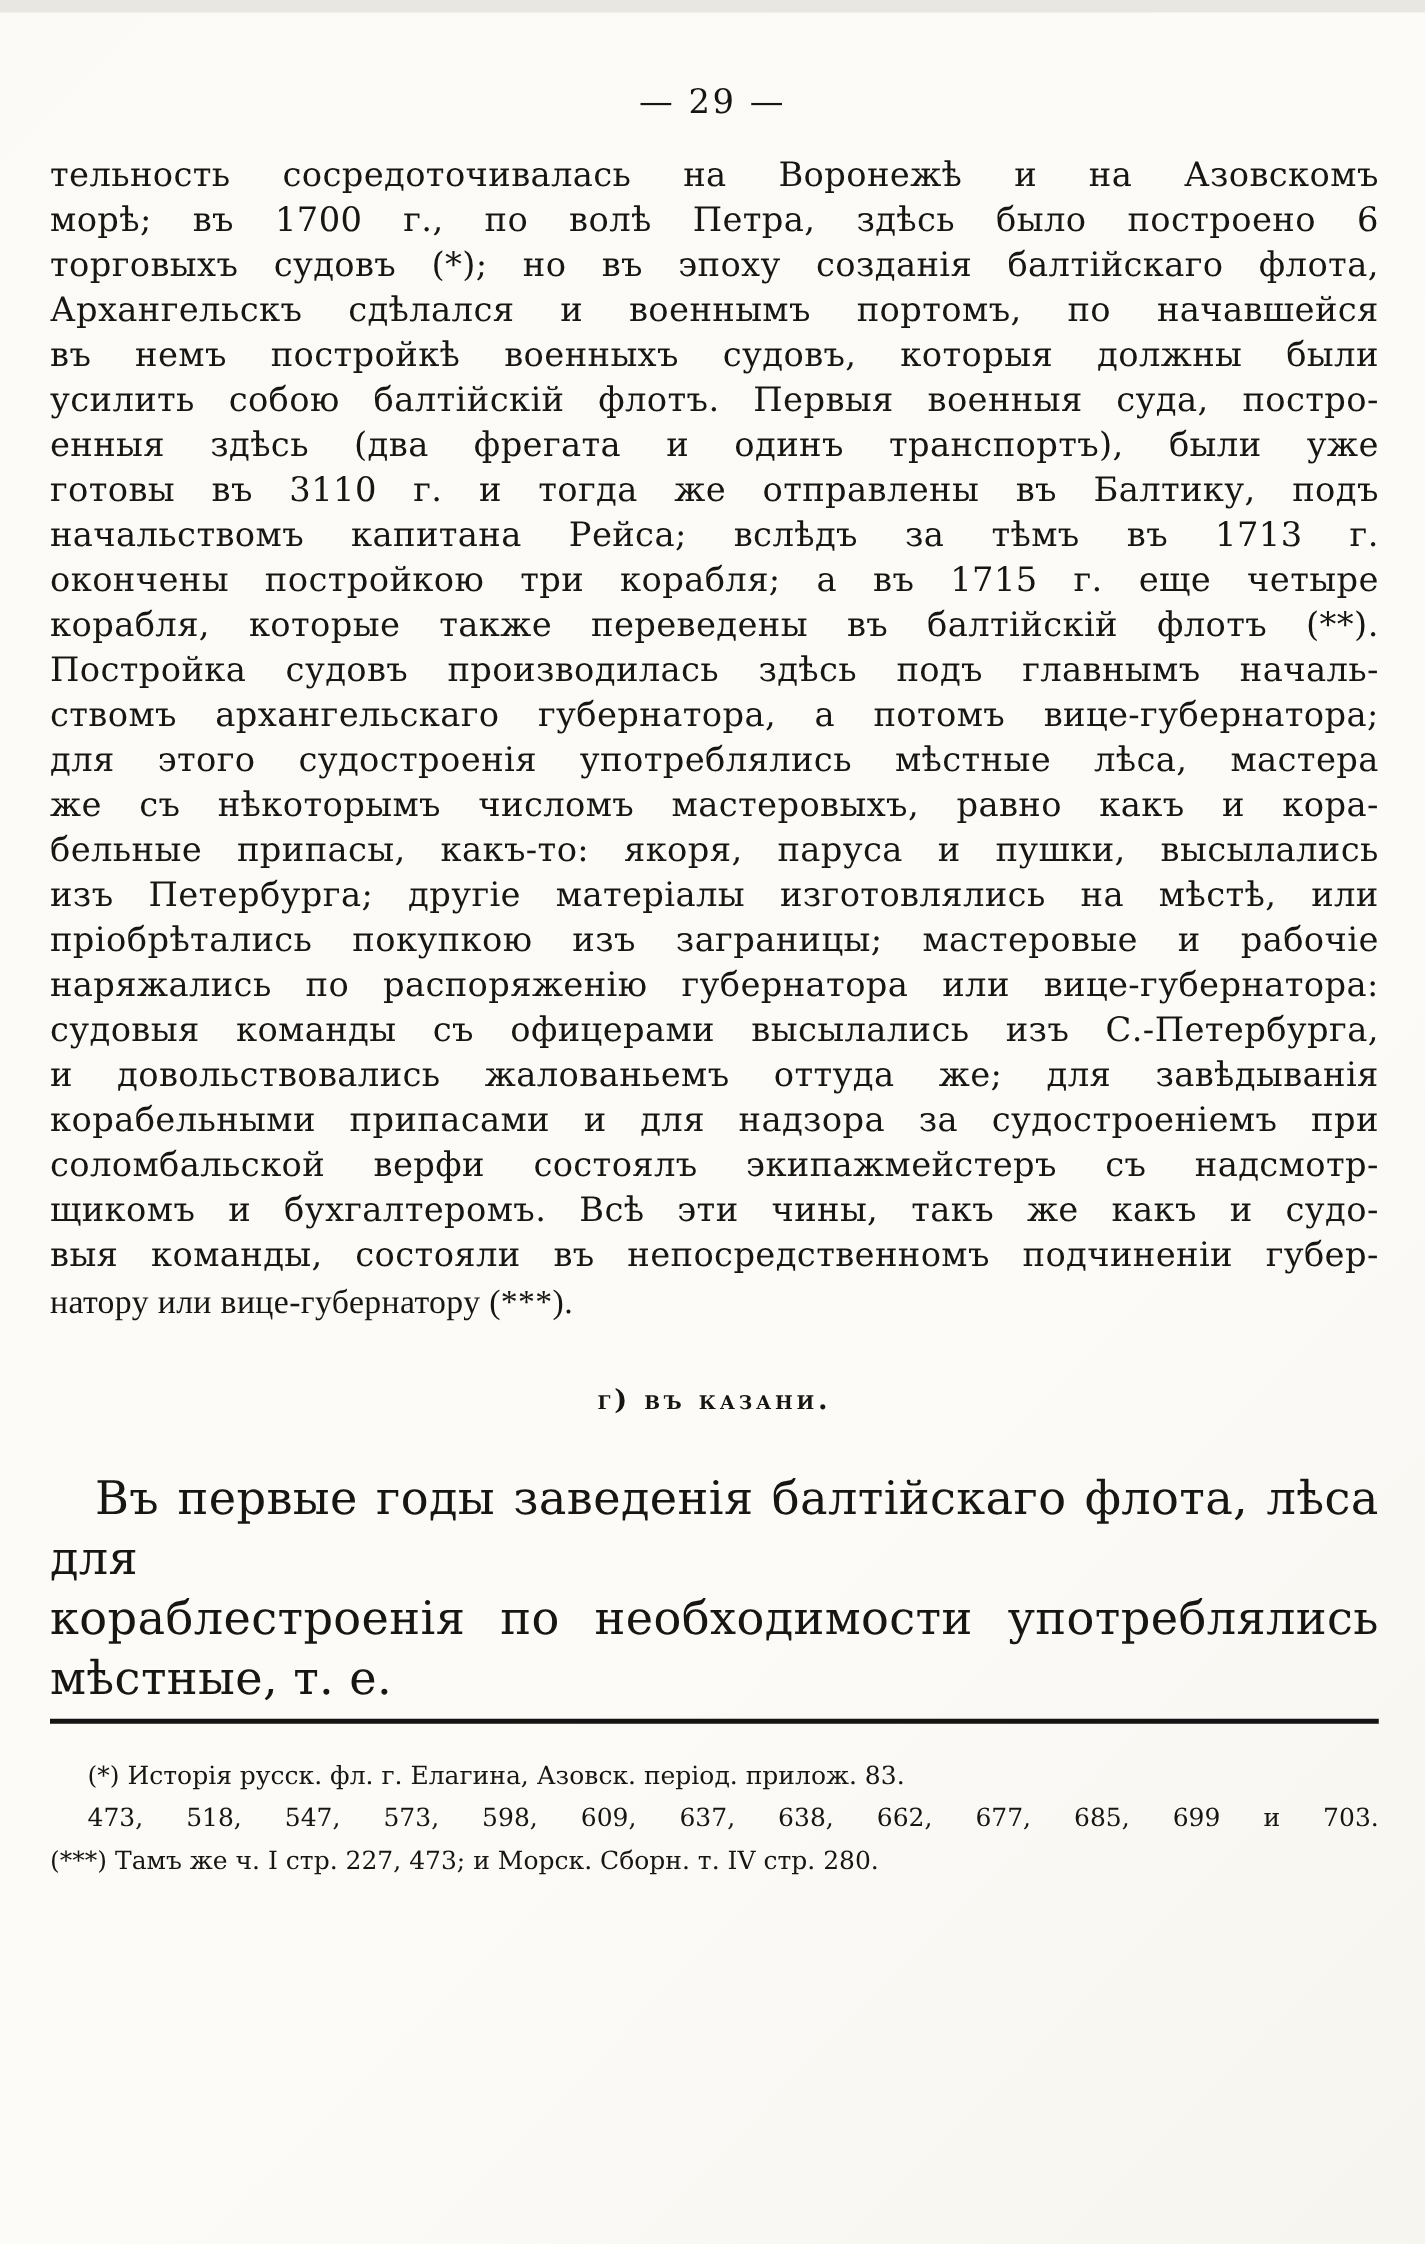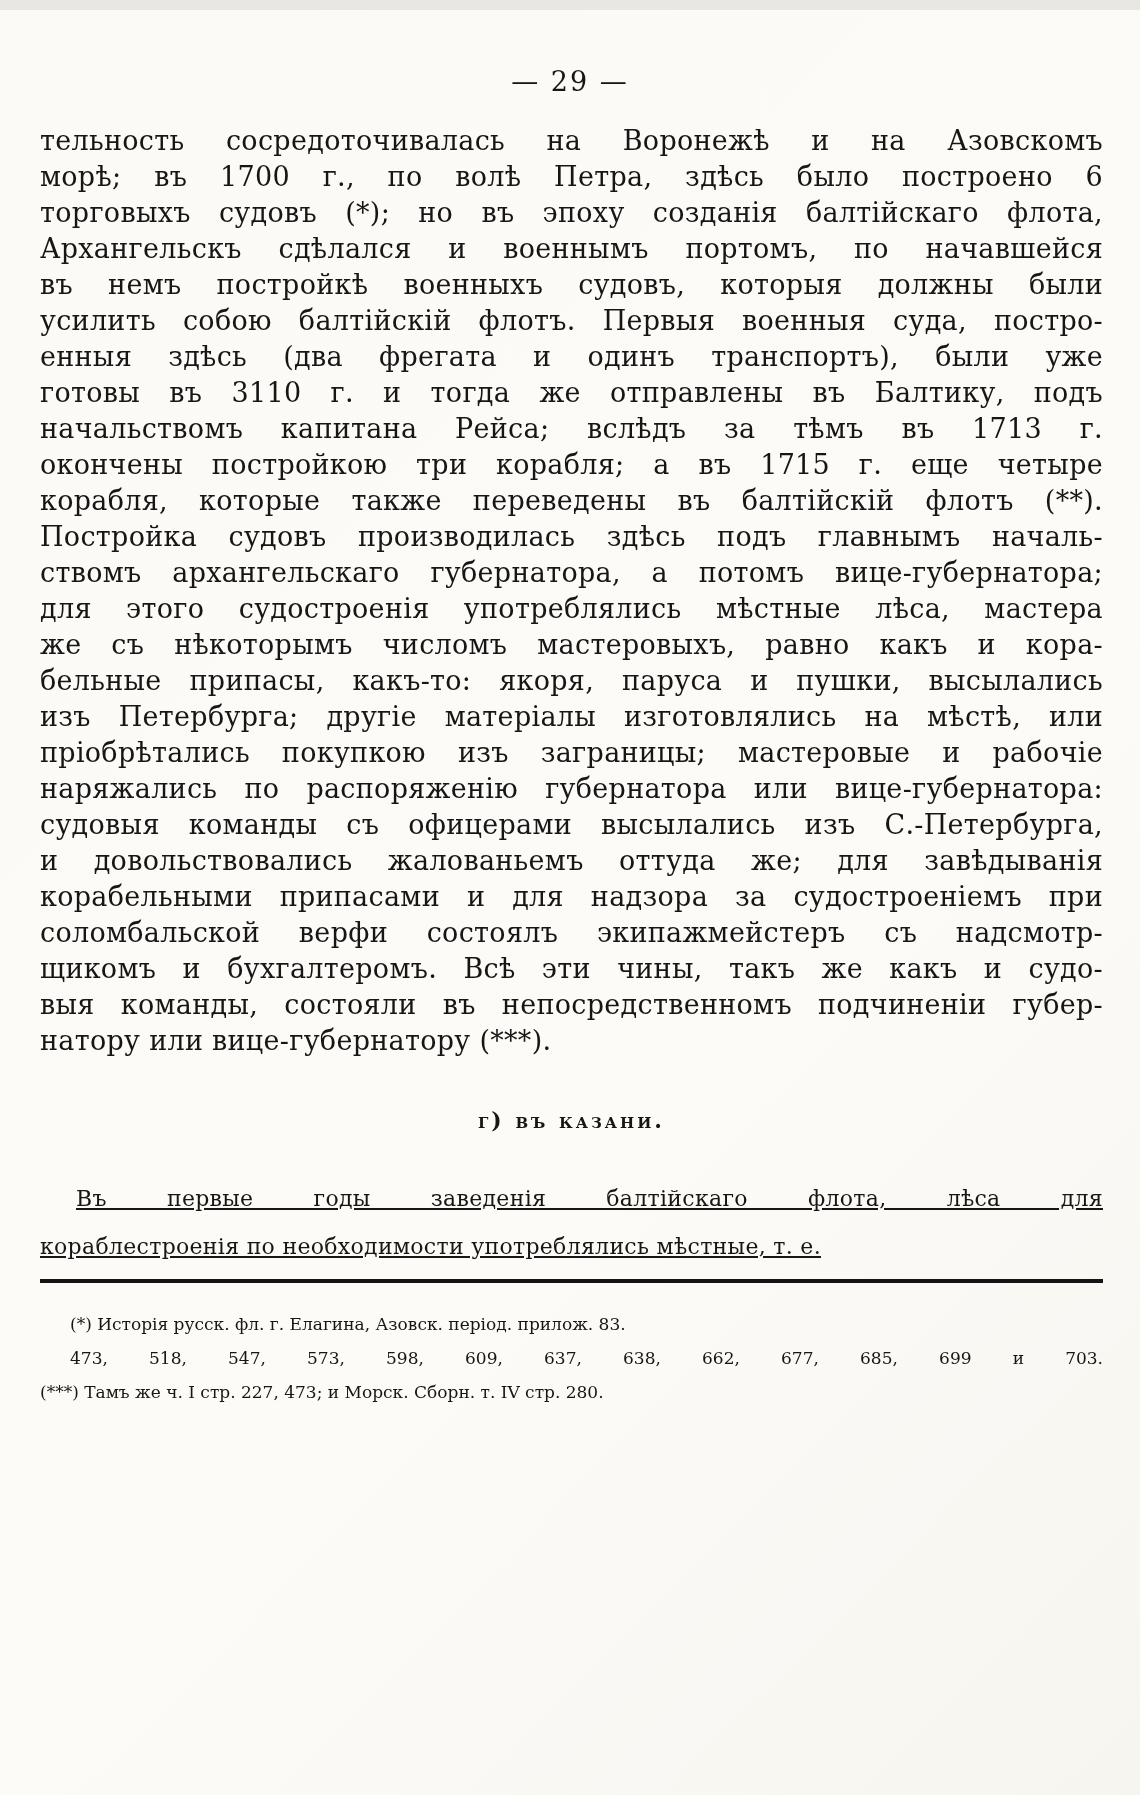--- a/index.html
+++ b/index.html
@@ -32,52 +32,52 @@
     font-size: 27px;
     line-height: 36px;
     letter-spacing: 0.3px;
   }
   .tline {
     text-align: justify;
     text-align-last: justify;
   }
   .body-lines .tline:last-child {
     text-align-last: left;
+    font-family: Liberation Serif, serif;
   }
   .section-heading {
     margin-top: 48px;
     text-align: center;
     font-size: 22px;
     font-variant: small-caps;
     letter-spacing: 3px;
     font-weight: bold;
   }
   .para2 {
     margin-top: 42px;
-    font-size: 22px;
+    font-size: 37px;
     line-height: 48px;
     letter-spacing: 0.3px;
-    text-decoration: underline;
   }
   .para2 .tline:first-child {
     text-indent: 36px;
   }
   .para2 .tline:last-child {
     text-align-last: left;
   }
   .rule {
     margin-top: 8px;
     height: 4px;
     background: #141414;
     border: 0;
     width: 100%;
   }
   .footnotes {
     margin-top: 24px;
-    font-size: 17px;
+    font-size: 20px;
     line-height: 34px;
   }
   .footnotes .tline {
     text-align: left;
     text-align-last: left;
     text-indent: 30px;
   }
   .footnotes .tline:nth-child(2) {
     text-align: justify;
     text-align-last: justify;

